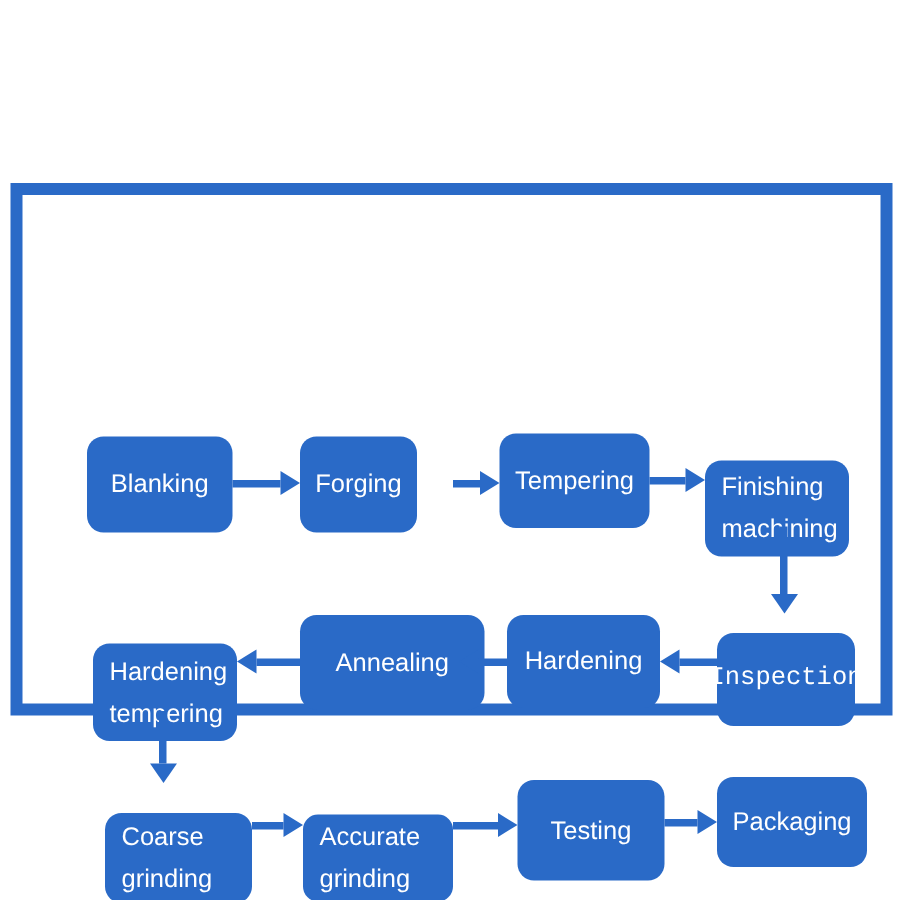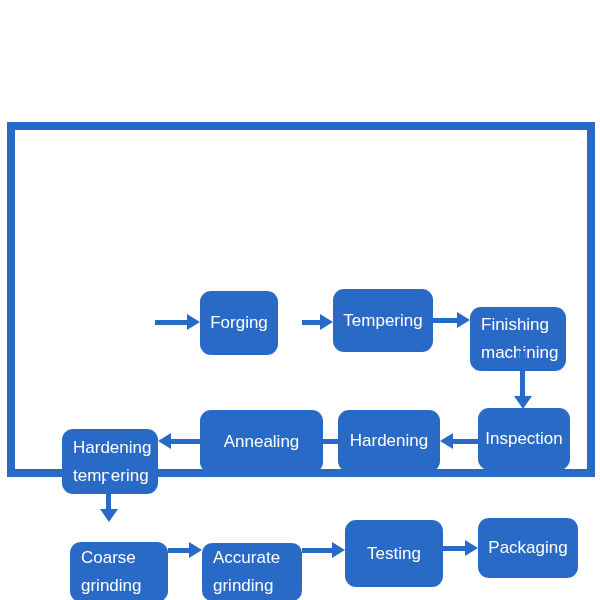--- a/index.html
+++ b/index.html
@@ -47,21 +47,21 @@
     margin-top: 20px;
   }
   
   .n1  { left: 43px;  top: 161px; width: 97px;  height: 64px; }
   .n2  { left: 185px; top: 161px; width: 78px; height: 64px; }
   .n3  { left: 318px; top: 159px; width: 100px; height: 63px; }
   .n4  { left: 455px; top: 157px; width: 96px;  height: 64px; }
   .n5  { left: 47px;  top: 279px; width: 96px;  height: 65px; }
   .n6  { left: 185px; top: 280px; width: 123px; height: 63px; }
   .n7  { left: 323px; top: 280px; width: 102px; height: 62px; }
-  .n8  { left: 463px; top: 278px; width: 92px;  height: 62px; }
+  .n8  { left: 463px; top: 292px; width: 92px;  height: 62px; font-family: Liberation Mono, monospace; }
   .n9  { left: 55px;  top: 392px; width: 98px;  height: 60px; }
   .n10 { left: 187px; top: 393px; width: 100px; height: 58px; border-radius: 10px; }
   .n11 { left: 330px; top: 390px; width: 98px;  height: 67px; }
   .n12 { left: 463px; top: 388px; width: 100px; height: 60px; }
 
   
   .shaft {
     position: absolute;
     background: var(--blue);
   }
@@ -114,20 +114,23 @@
   .a10h { left: 317px; top: 412px; }
   .a11s { left: 428px; top: 416px; width: 22px; }
   .a11h { left: 450px; top: 410px; }
 </style>
 </head>
 <body>
 
 <div class="canvas">
   <div class="panel">
 
+    <div class="node n1">
+      <span>Blanking</span>
+    </div>
     <div class="node n2">
       <span>Forging</span>
     </div>
     <div class="node n3">
       <span>Tempering</span>
     </div>
     <div class="node n4 two-line">
       <span>Finishing
 machining</span>
     </div>

